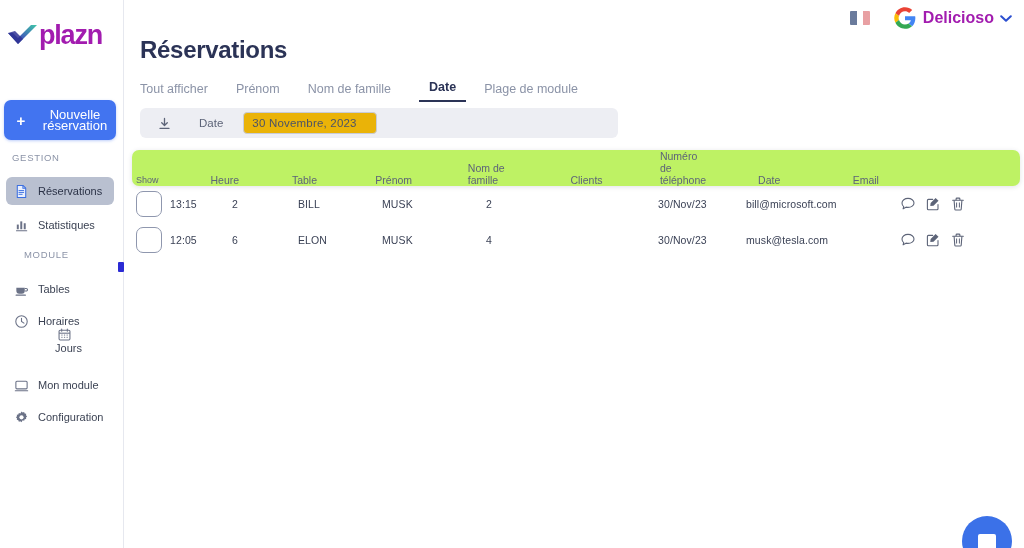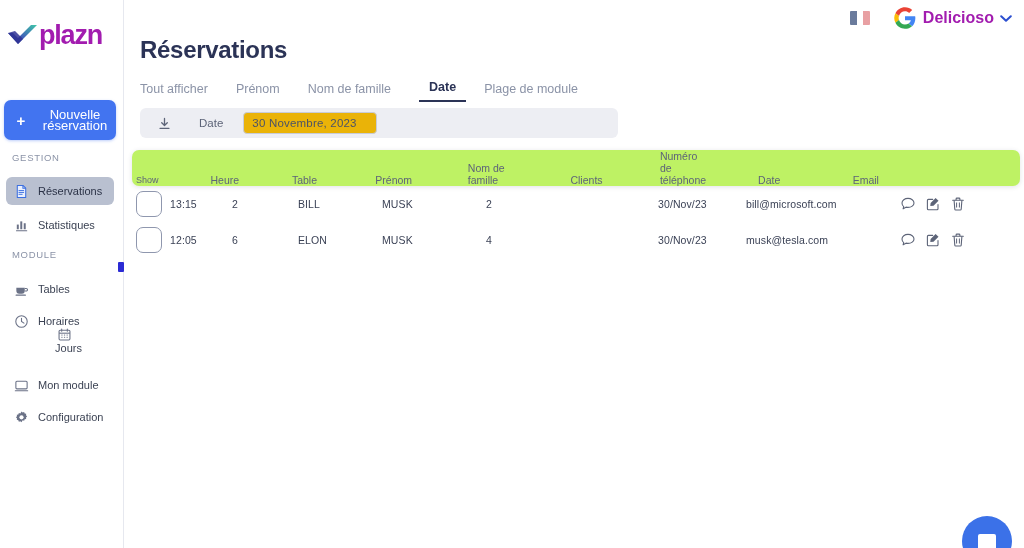--- a/index.html
+++ b/index.html
@@ -38,21 +38,21 @@
   }
   .new-res-label {
     color: #fff; font-size: 13px; line-height: 11.5px;
     text-align: center; flex: 1; padding-right: 4px;
   }
   .side-section {
     font-size: 9.5px; color: #8b93a7; letter-spacing: .7px;
     padding: 0 0 0 12px; margin-top: 0;
   }
   .side-section.gestion { position: absolute; top: 152px; }
-  .side-section.module  { position: absolute; top: 249px; }
+  .side-section.module  { position: absolute; top: 249px; margin-left: 12px; }
   .nav-item {
     position: absolute; left: 6px; width: 108px; height: 28px;
     display: flex; align-items: center; border-radius: 6px;
     cursor: pointer; padding-left: 8px;
   }
   .nav-item .nlabel { font-size: 11px; color: #3c4354; margin-left: 9px; white-space: nowrap; }
   .nav-item.active { background: #b9c0d0; }
   .nav-item.active .nlabel { color: #2b3247; }
   .nav-ico { width: 15px; height: 15px; flex: 0 0 15px; display: block; }
   .collapse-handle {

